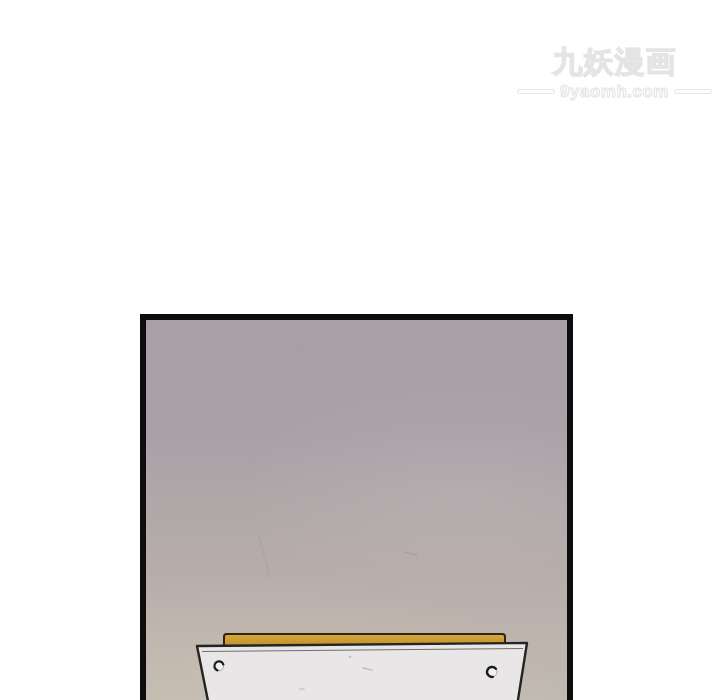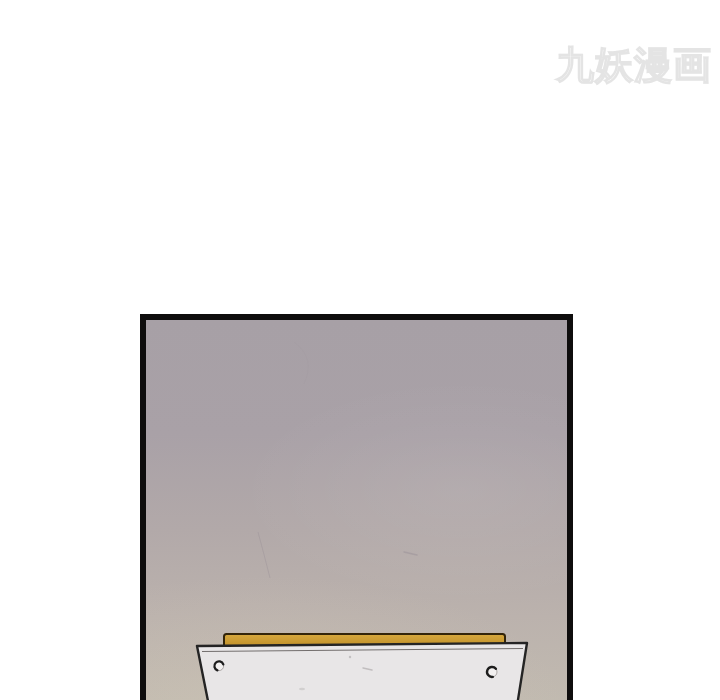--- a/index.html
+++ b/index.html
@@ -18,21 +18,21 @@
   
   .watermark {
     position: absolute;
     top: 46px;
     right: 8px;
     text-align: center;
     user-select: none;
   }
   .wm-logo {
     font-family: Liberation Serif, serif;
-    font-size: 38px;
+    font-size: 30px;
     font-weight: bold;
     letter-spacing: 1px;
     line-height: 1.05;
     color: var(--watermark-fill, #fdfdfd);
     -webkit-text-stroke: 1.2px var(--watermark-stroke, #e4e4e4);
     text-shadow: 0 0 1px var(--watermark-stroke, #e4e4e4);
   }
   .wm-url-row {
     margin-top: 4px;
     display: flex;
@@ -90,20 +90,25 @@
     display: block;
   }
 </style>
 </head>
 <body>
 
 <div class="page-root">
 
   <div class="watermark">
     <div class="wm-logo">九妖漫画</div>
+    <div class="wm-url-row">
+      <span class="wm-dash"></span>
+      <span class="wm-url">9yaomh.com</span>
+      <span class="wm-dash"></span>
+    </div>
   </div>
 
   <div class="panel">
     <div class="panel-inner">
 
       <svg class="desk-svg" width="421" height="380" viewBox="0 0 421 380">
 
         <defs>
           <linearGradient id="goldGrad" x1="0" y1="0" x2="0" y2="1">
             <stop offset="0" stop-color="#d7a93f"></stop>

